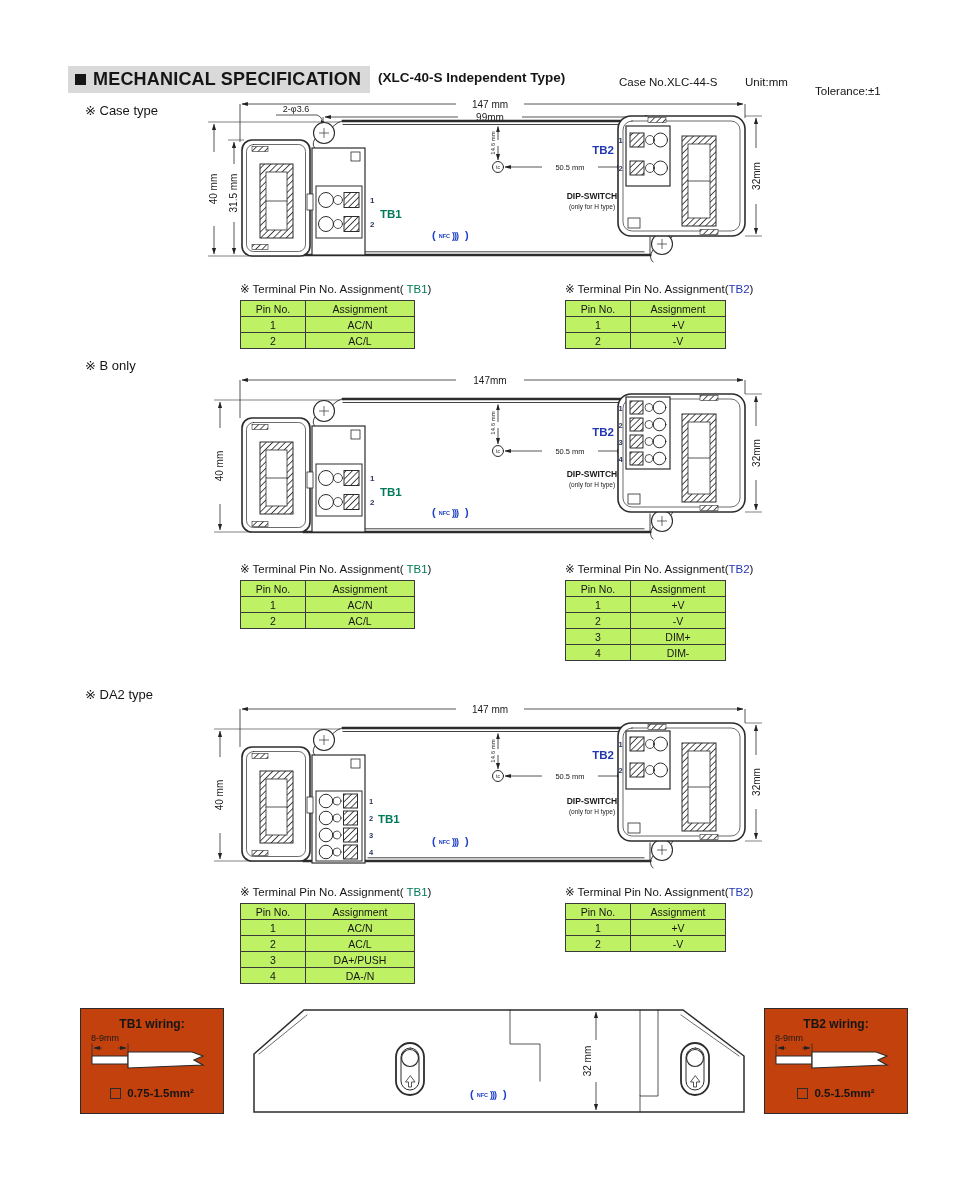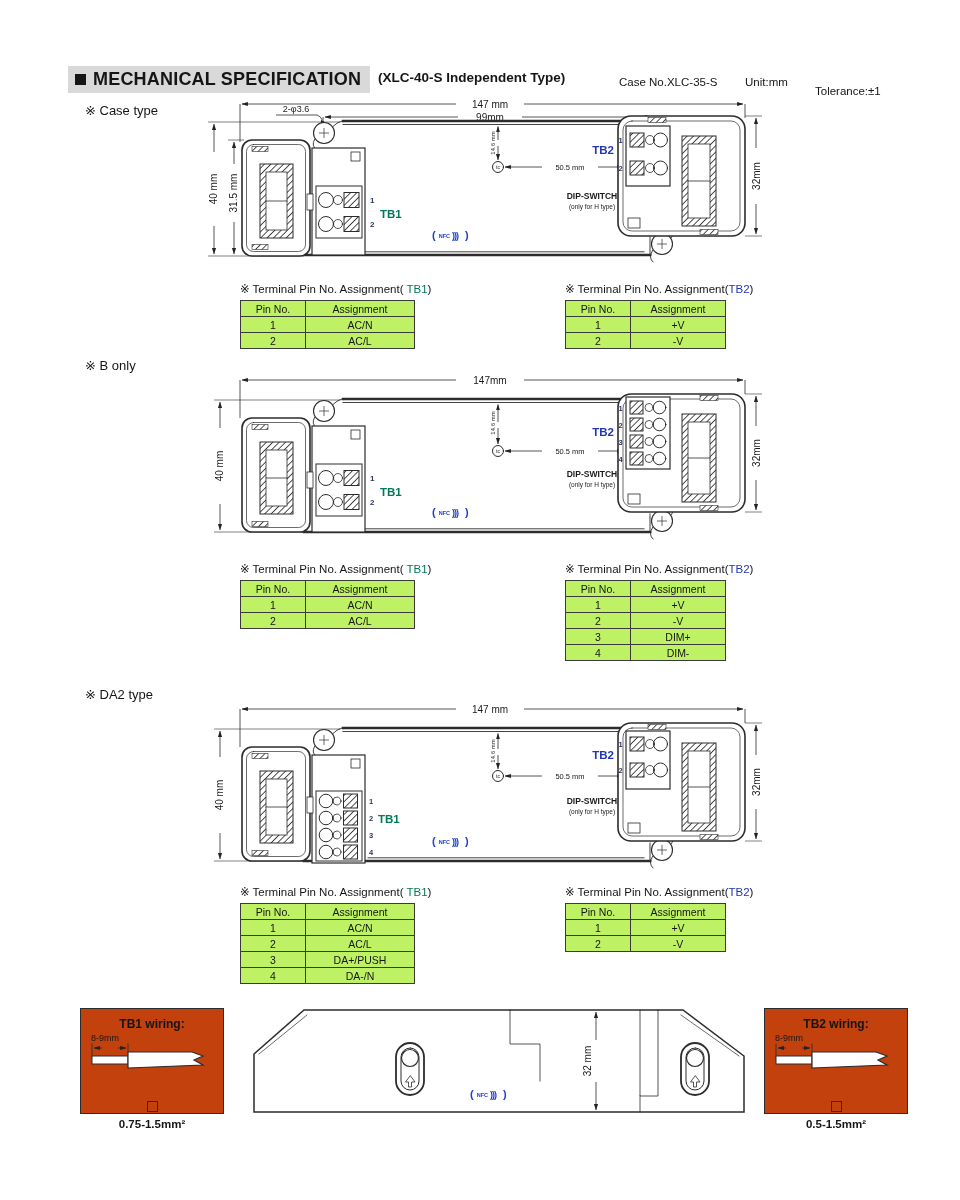--- a/index.html
+++ b/index.html
@@ -26,21 +26,21 @@
   .draw{stroke:#2c2c2c;fill:none;stroke-linecap:square;}
   .dim{stroke:#2c2c2c;stroke-width:.8;fill:none;}
   .thin{stroke-width:.6;}
   .pin-num{fill:#2b3563;font-weight:bold;}
   .tbl-green{fill:#007a58;font-weight:bold;}
   .tbl-blue{fill:#2336b4;font-weight:bold;}
   .nfc{fill:#1e41c8;font-weight:bold;}
   
   .wirebox{border:1.5px solid #2c2c2c;width:142px;height:104px;background:#c2410c;text-align:center;}
   .wirebox .wt{font-weight:bold;font-size:12px;margin-top:8px;}
-  .gauge{font-weight:bold;font-size:11.5px;display:flex;align-items:center;justify-content:center;gap:6px;margin-top:18px;flex-direction:column;}
+  .gauge{font-weight:bold;font-size:11.5px;display:flex;align-items:center;justify-content:center;gap:6px;margin-top:4px;}
   .chk{width:9px;height:9px;border:1.2px solid #2c2c2c;display:inline-block;}
 </style>
 </head>
 <body>
 
 <svg width="0" height="0" class="abs" aria-hidden="true">
   <defs>
     <pattern id="hat" width="4.5" height="4.5" patternUnits="userSpaceOnUse" patternTransform="rotate(45)">
       <rect width="4.5" height="4.5" fill="#fff"></rect>
       <line x1="0" y1="0" x2="0" y2="4.5" stroke="#3c3c3c" stroke-width="1.8"></line>
@@ -51,21 +51,21 @@
   </defs>
 </svg>
 
 <div class="abs" style="left:68px;top:66px;">
   <span class="sec-title">
       <span class="sq"></span>
       <span>MECHANICAL SPECIFICATION</span>
     </span>
 </div>
 <div class="abs subtitle" style="left:378px;top:70px;">(XLC-40-S Independent Type)</div>
-<div class="abs hmeta" style="left:619px;top:76px;">Case No.XLC-35-S</div>
+<div class="abs hmeta" style="left:619px;top:76px;">Case No.XLC-44-S</div>
 <div class="abs hmeta" style="left:745px;top:76px;">Unit:mm</div>
 <div class="abs hmeta" style="left:815px;top:85px;">Tolerance:±1</div>
 
 <div class="abs type-label" style="left:85px;top:103px;">※ Case type</div>
 
 <svg class="abs" style="left:200px;top:88px;" width="570" height="196" viewBox="0 0 570 196">
 
   <g class="dim">
     <line x1="40" y1="16" x2="40" y2="54"></line>
       <line x1="545" y1="16" x2="545" y2="30"></line>

